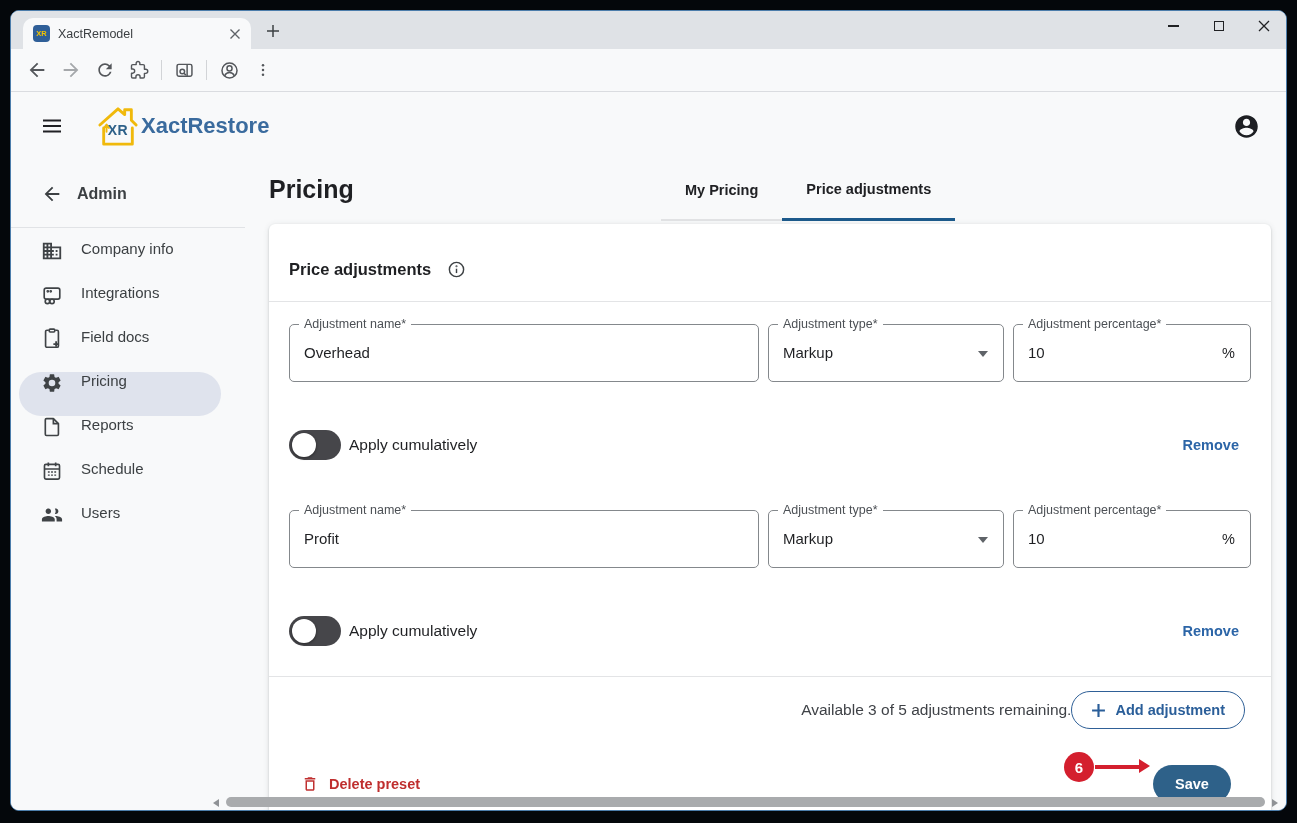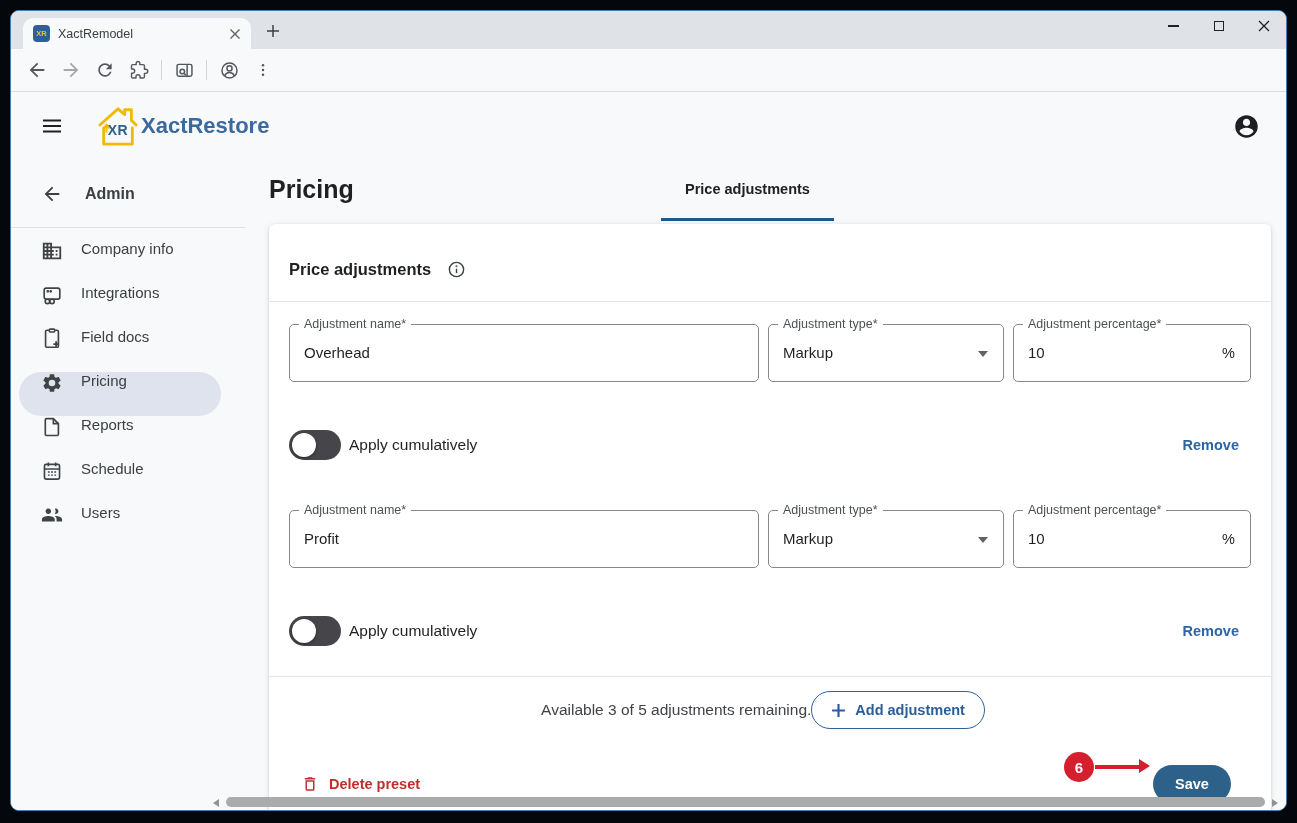--- a/index.html
+++ b/index.html
@@ -42,21 +42,21 @@
   .logo { position:relative; width:46px; height:42px; margin-left:30px; flex:none; }
   .logo-xr { position:absolute; left:0; right:0; top:17px; text-align:center; font-size:14px; font-weight:bold; color:#2e6189; letter-spacing:.5px; }
   .brand { font-size:22px; font-weight:bold; color:#3a6b9e; margin-left:0; }
   .spacer { flex:1; }
   .avatar { width:27px; height:27px; color:#1d1f23; margin-right:6px; }
   .app-body { flex:1; display:flex; overflow:hidden; }
   
   .sidebar { width:234px; flex:none; }
   .side-back { height:67px; display:flex; align-items:center; gap:14px; padding-left:30px; }
   .back-arrow { width:22px; height:22px; color:#3c4043; }
-  .side-back-label { font-size:16px; font-weight:bold; color:#3c4043;margin-left:8px; }
+  .side-back-label { font-size:16px; font-weight:bold; color:#3c4043; }
   .side-divider { height:1px; background:#e1e3e6; }
   .nav-list { padding-top:12px; }
   .nav-item { height:44px; display:flex; align-items:flex-start; gap:18px; padding-left:22px;
               margin:0 24px 0 8px; border-radius:22px; color:#3c4043; font-size:15px; cursor:pointer; }
   .nav-item.active { background:#dfe3ed; }
   .nav-ic22 { width:22px; height:22px; color:#3f4346; flex:none; }
   
   .main { flex:1; position:relative; padding-left:24px; overflow:hidden; }
   .page-title { position:absolute; left:24px; top:15px; font-size:25px; font-weight:bold; color:#1f2023; }
   .tabs { position:absolute; left:416px; top:0; height:61px; display:flex; }
@@ -80,21 +80,21 @@
   .dd-arrow { position:absolute; right:15px; top:26px; width:0; height:0;
               border-left:5px solid transparent; border-right:5px solid transparent; border-top:6px solid #5f6368; }
   .pct-suffix { position:absolute; right:15px; top:20px; font-size:14.5px; color:#1f2023; }
   .toggle-row { display:flex; align-items:center; justify-content:space-between; padding:0 32px 0 20px; margin-top:48px; }
   .toggle-left { display:flex; align-items:center; gap:8px; }
   .switch { width:52px; height:30px; border-radius:15px; background:#46464a; position:relative; cursor:pointer; flex:none; }
   .knob { position:absolute; left:3px; top:3px; width:24px; height:24px; border-radius:50%; background:#fff;
           box-shadow:0 1px 3px rgba(0,0,0,.45); }
   .toggle-label { font-size:15.5px; color:#1f2023; }
   .remove-link { font-size:14.5px; font-weight:bold; color:#2c65a7; cursor:pointer; }
-  .avail-row { display:flex; align-items:center; justify-content:center; padding:14px 26px 0 12px; }
+  .avail-row { display:flex; align-items:center; justify-content:flex-end; padding:14px 26px 0 12px; }
   .avail-text { font-size:15.5px; color:#3f4247; }
   .add-btn { height:38px; display:flex; align-items:center; gap:9px; padding:0 19px; border:1px solid #2f6097;
              border-radius:20px; background:#fff; color:#2a5e99; font-size:14.5px; font-weight:bold; cursor:pointer; }
   .plus-ic { width:15px; height:15px; color:#2a5e99; }
   .footer-row { display:flex; align-items:center; justify-content:space-between; padding:36px 40px 12px 32px; }
   .delete-btn { display:flex; align-items:center; gap:10px; color:#bf2e2e; font-size:14.5px; font-weight:bold; cursor:pointer; }
   .trash-ic { width:18px; height:18px; color:#c03030; }
   .save-btn { width:78px; height:38px; border-radius:20px; background:#2e6189; color:#fff; font-size:14.5px;
               font-weight:bold; display:flex; align-items:center; justify-content:center; border:none; cursor:pointer; }
   
@@ -307,20 +307,23 @@
             <span>Users</span>
           </div>
 
         </div>
       </div>
 
       <div class="main">
         <div class="page-title">Pricing</div>
 
         <div class="tabs">
+          <div class="tab-item">
+            <span>My Pricing</span>
+          </div>
           <div class="tab-item active">
             <span>Price adjustments</span>
           </div>
         </div>
 
         <div class="card">
           <div class="card-heading-row">
             <span class="card-heading">Price adjustments</span>
             <span class="icon-btn info-ic">
               <svg width="19" height="19" viewBox="0 0 24 24" fill="none" stroke="#3c4043" stroke-width="1.8">

